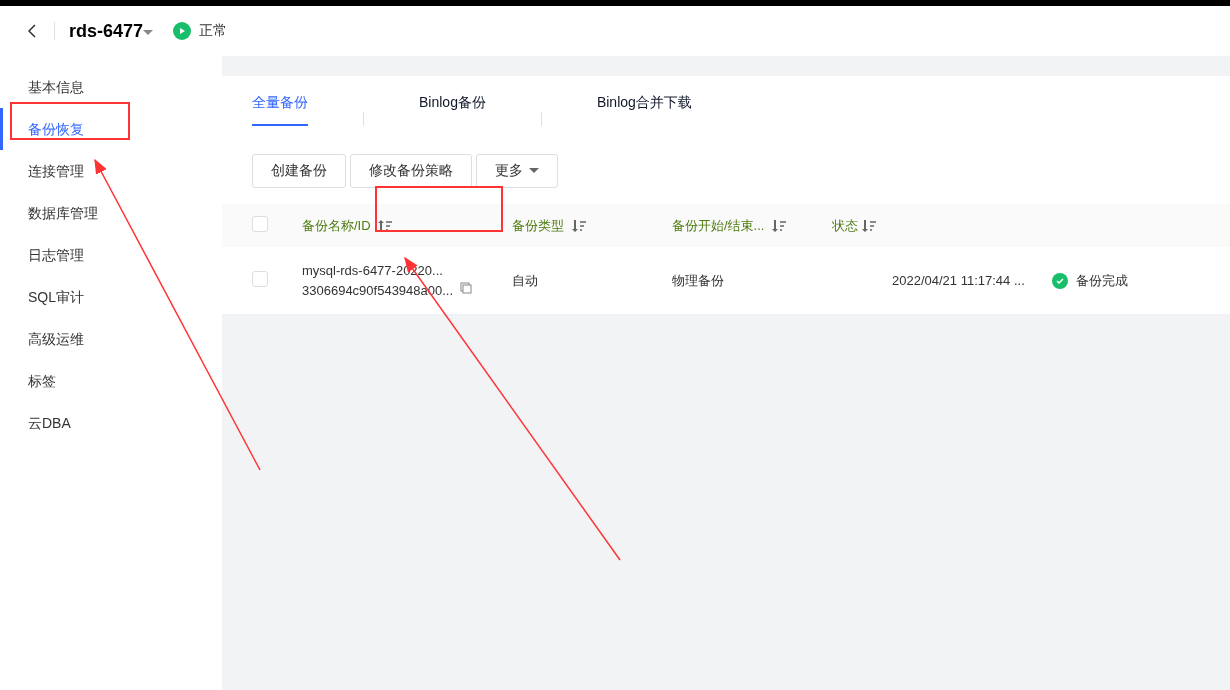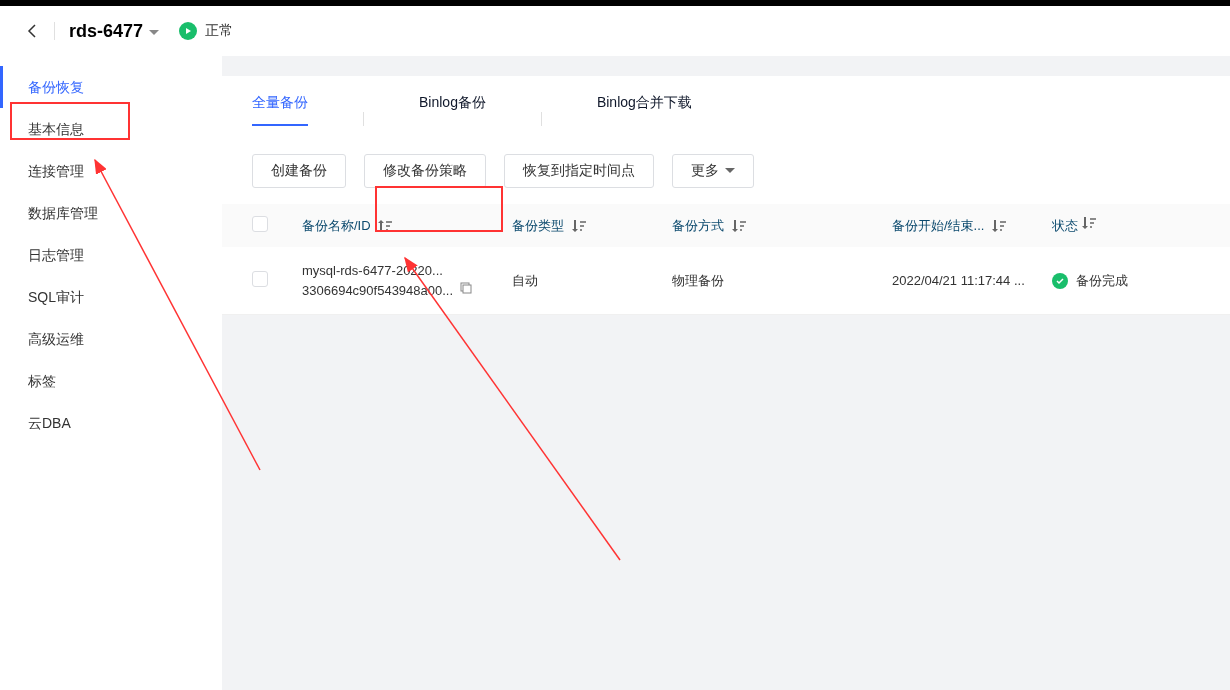--- a/index.html
+++ b/index.html
@@ -37,21 +37,21 @@
     .divider-v {
       width: 1px;
       height: 18px;
       background: #e0e0e0;
       margin-right: 14px;
     }
     .instance-name {
       font-size: 18px;
       font-weight: 600;
       color: #000;
-      margin-right: 6px;
+      margin-right: 0;
     }
     .dropdown-arrow {
       color: #888;
       margin-right: 20px;
     }
     .status-icon {
       width: 18px;
       height: 18px;
       border-radius: 50%;
       background: #19be6b;
@@ -118,21 +118,21 @@
     .tab-divider {
       width: 1px;
       height: 14px;
       background: #e0e0e0;
       margin-right: 40px;
     }
     .toolbar {
       display: flex;
       align-items: center;
       padding: 28px 30px 16px 30px;
-      gap: 18px;
+      gap: 4px;
       background: #fff;
     }
     .btn {
       border: 1px solid #dcdee2;
       background: #fff;
       padding: 7px 18px;
       cursor: pointer;
       font-size: 14px;
       color: #333;
       border-radius: 3px;
@@ -142,36 +142,36 @@
     .table {
       width: 100%;
       background: #fff;
     }
     .table-header {
       display: flex;
       align-items: center;
       background: #fafafa;
       padding: 12px 30px;
       font-size: 13px;
-      color: #0c4a6e;
+      color: #4d7c0f;
     }
     .table-row {
       display: flex;
       align-items: center;
       padding: 14px 30px;
       font-size: 13px;
       color: #333;
       border-bottom: 1px solid #f0f0f0;
     }
     .col-check { width: 50px; }
     .col-name { width: 210px; }
     .col-type { width: 160px; }
     .col-method { width: 220px; }
     .col-time { width: 160px; }
-    .col-status { flex: 1; display: flex; align-items: flex-start; }
+    .col-status { flex: 1; display: flex; align-items: center; }
     .checkbox {
       width: 16px;
       height: 16px;
       border: 1px solid #dcdee2;
       border-radius: 3px;
       display: inline-block;
       cursor: pointer;
       background: #fff;
     }
     .sort-icon {
@@ -251,22 +251,22 @@
   <span class="status-icon">
     <svg width="10" height="10" viewBox="0 0 10 10">
         <path d="M3 2 L8 5 L3 8 Z" fill="#fff"></path>
       </svg>
   </span>
   <span class="status-text">正常</span>
 </div>
 
 <div class="page-body">
   <div class="sidebar">
+    <div class="sidebar-item">基本信息</div>
     <div class="sidebar-item active">备份恢复</div>
-    <div class="sidebar-item">基本信息</div>
     <div class="sidebar-item">连接管理</div>
     <div class="sidebar-item">数据库管理</div>
     <div class="sidebar-item">日志管理</div>
     <div class="sidebar-item">SQL审计</div>
     <div class="sidebar-item">高级运维</div>
     <div class="sidebar-item">标签</div>
     <div class="sidebar-item">云DBA</div>
   </div>
 
   <div class="main">
@@ -275,21 +275,20 @@
         <div class="tab active">全量备份</div>
         <div class="tab-divider"></div>
         <div class="tab">Binlog备份</div>
         <div class="tab-divider"></div>
         <div class="tab">Binlog合并下载</div>
       </div>
 
       <div class="toolbar">
         <button class="btn">创建备份</button>
         <button class="btn">修改备份策略</button>
-        <button class="btn">恢复到指定时间点</button>
         <button class="btn">
           <span>更多</span>
           <svg width="10" height="6" viewBox="0 0 10 6" style="margin-left:6px">
               <path d="M0 0 L5 5 L10 0 Z" fill="#666"></path>
             </svg>
         </button>
       </div>
 
       <div class="table">
         <div class="table-header">
@@ -300,29 +299,20 @@
             <span class="th-text">备份名称/ID</span>
             <span class="sort-icon">
               <svg width="14" height="12" viewBox="0 0 14 12">
                   <path d="M3 0 L0 3 L2 3 L2 12 L4 12 L4 3 L6 3 Z" fill="#666"></path>
                   <path d="M8 2 L14 2 M8 6 L12 6 M8 10 L10 10" stroke="#666" stroke-width="1.5"></path>
                 </svg>
             </span>
           </div>
           <div class="col-type">
             <span class="th-text">备份类型</span>
-            <span class="sort-icon">
-              <svg width="14" height="12" viewBox="0 0 14 12">
-                  <path d="M3 12 L0 9 L2 9 L2 0 L4 0 L4 9 L6 9 Z" fill="#666"></path>
-                  <path d="M8 2 L14 2 M8 6 L12 6 M8 10 L10 10" stroke="#666" stroke-width="1.5"></path>
-                </svg>
-            </span>
-          </div>
-          <div class="col-method">
-            <span class="th-text">备份方式</span>
             <span class="sort-icon">
               <svg width="14" height="12" viewBox="0 0 14 12">
                   <path d="M3 12 L0 9 L2 9 L2 0 L4 0 L4 9 L6 9 Z" fill="#666"></path>
                   <path d="M8 2 L14 2 M8 6 L12 6 M8 10 L10 10" stroke="#666" stroke-width="1.5"></path>
                 </svg>
             </span>
           </div>
           <div class="col-time">
             <span class="th-text">备份开始/结束...</span>
             <span class="sort-icon">

